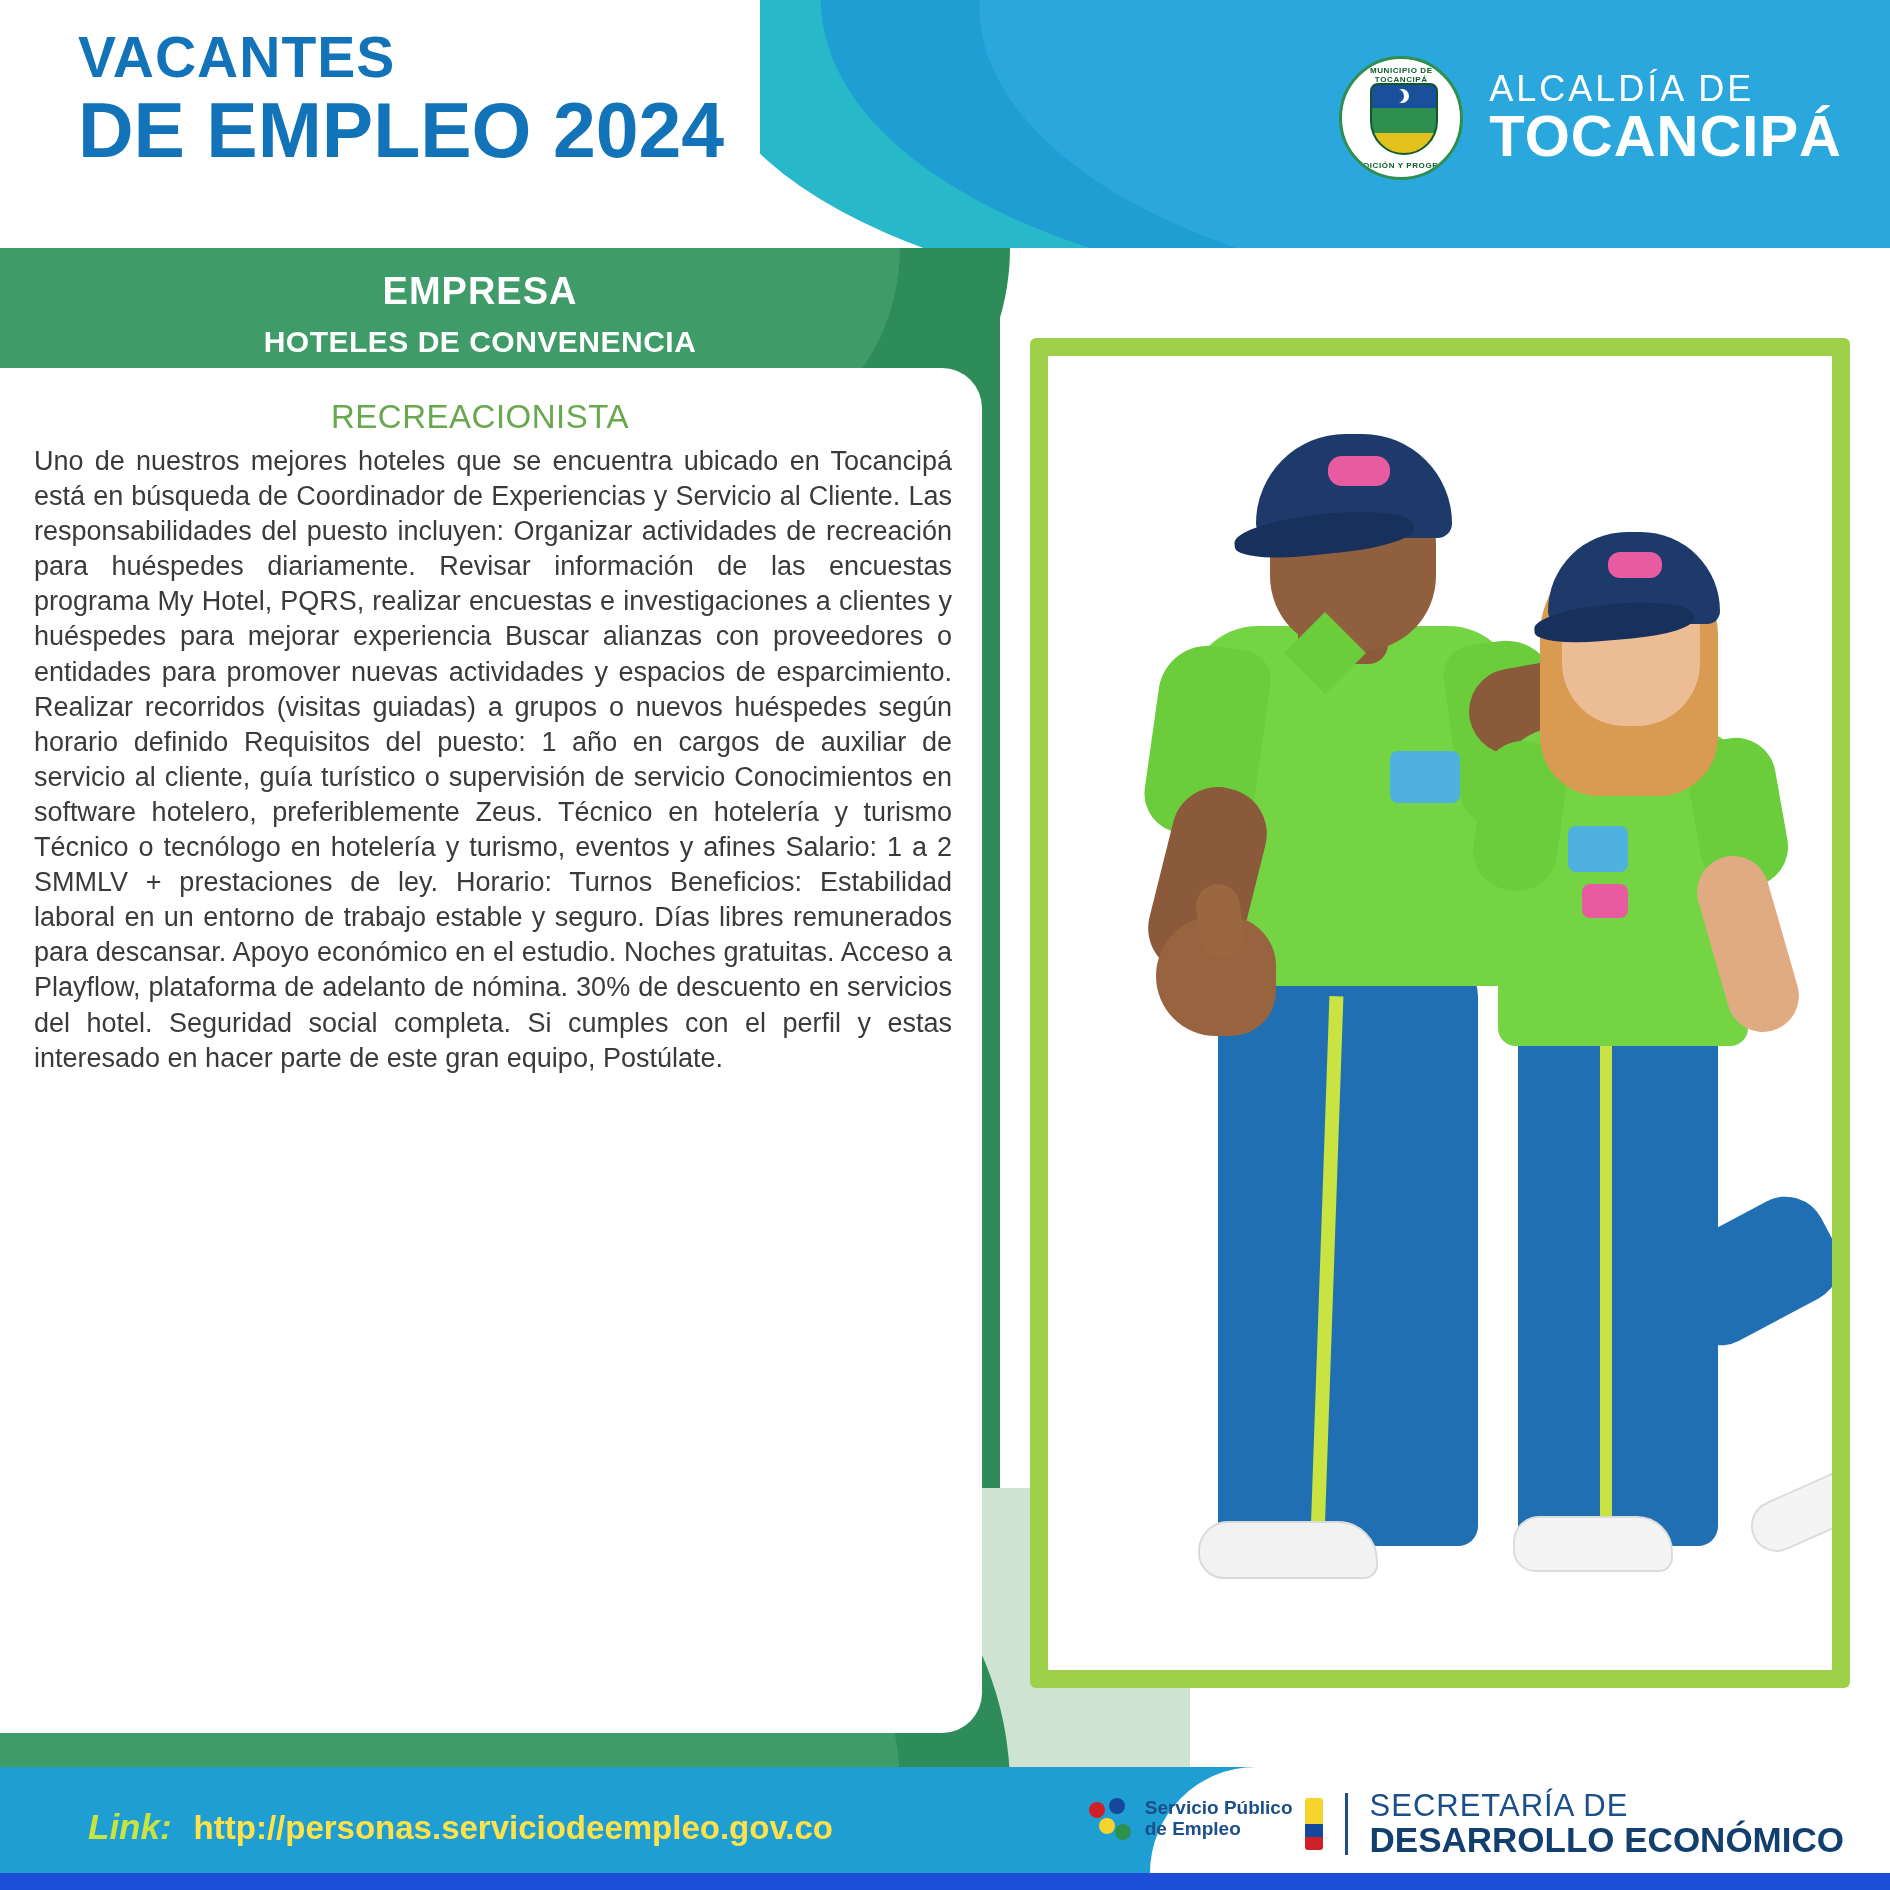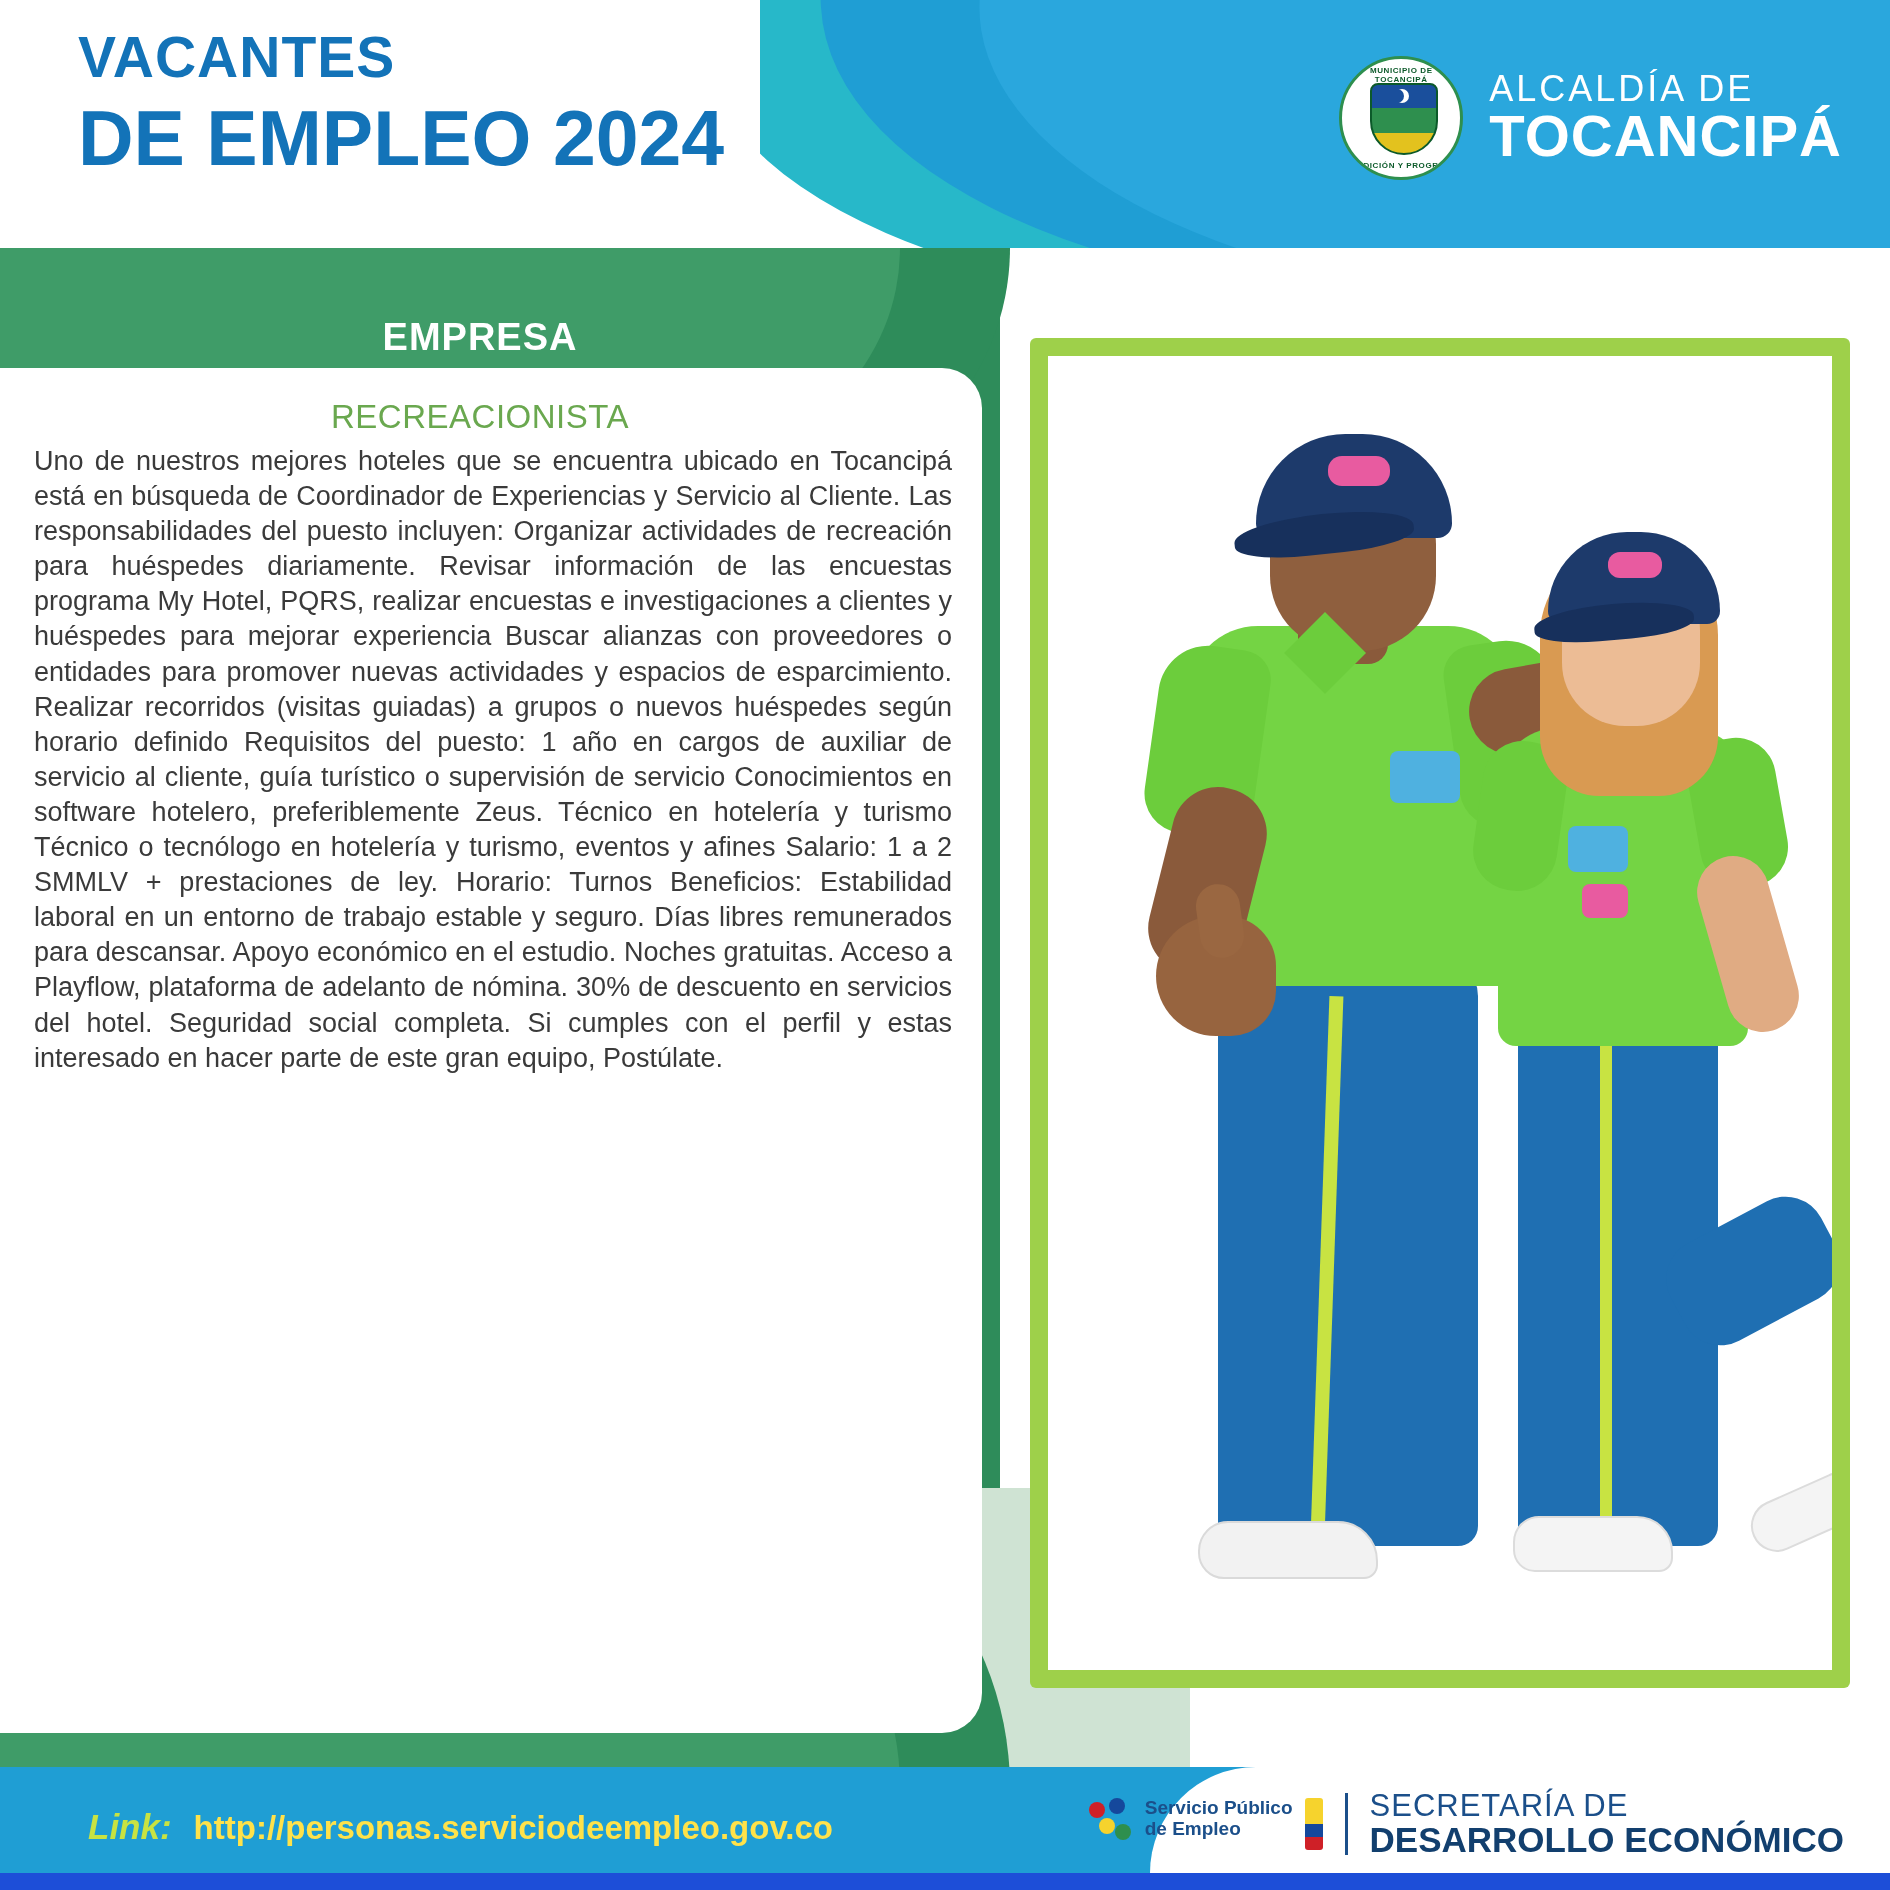--- a/index.html
+++ b/index.html
@@ -71,21 +71,21 @@
     color: #1373b8;
     line-height: 1.05;
     font-family: "Liberation Sans", sans-serif;
   }
   .title-line2 {
     font-size: 77px;
     font-weight: bold;
     letter-spacing: 0px;
     color: #1373b8;
     line-height: 1.05;
-    margin-top: 10px;
+    margin-top: 2px;
     white-space: nowrap;
   }
 
   
   .alcaldia {
     position: absolute;
     top: 56px; right: 48px;
     display: flex;
     align-items: center;
     gap: 26px;
@@ -203,21 +203,20 @@
     border-radius: 0 0 0 0;
   }
 
   .empresa-block {
     position: absolute;
     top: 22px; left: 0;
     width: 960px;
     text-align: center;
     z-index: 4;
     color: #ffffff;
-    margin-top: 46px;
   }
   .empresa-label {
     font-size: 38px;
     font-weight: bold;
     letter-spacing: 1px;
   }
   .empresa-name {
     font-size: 30px;
     font-weight: bold;
     margin-top: 12px;

